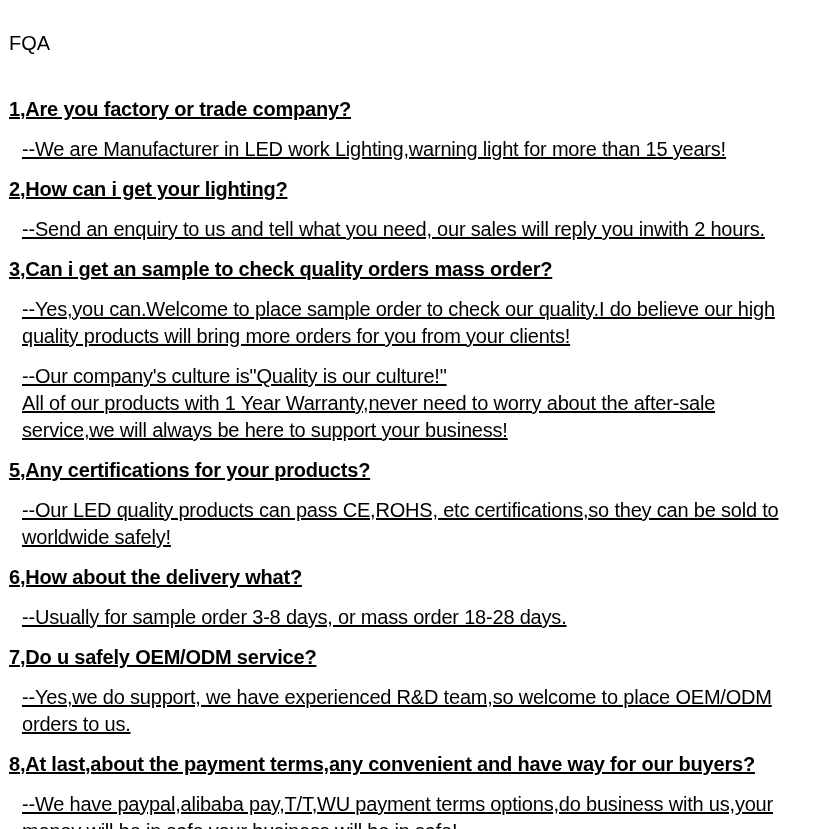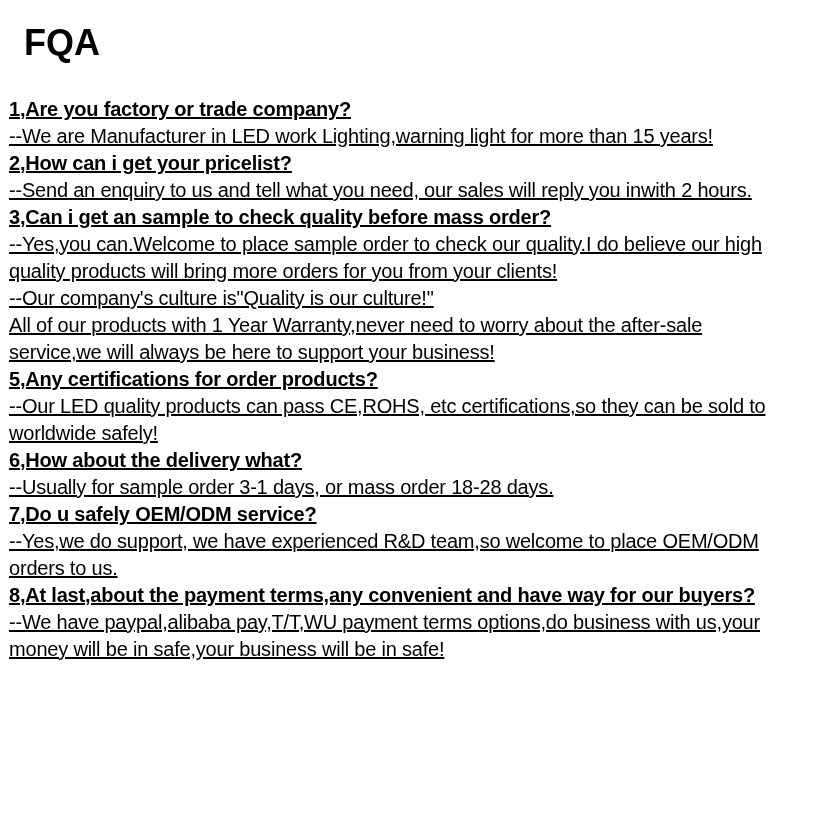--- a/index.html
+++ b/index.html
@@ -7,86 +7,86 @@
   body {
     width: 829px;
     height: 829px;
     background: #ffffff;
     overflow: hidden;
     color: #000000;
     font-family: "Liberation Sans", "DejaVu Sans", sans-serif;
   }
   .doc { width: 829px; height: 829px; }
   .page-title {
-    font-size: 36px;
-    font-weight: 700;
+    font-size: 20px;
+    font-weight: 400;
     line-height: 32px;
-    margin: 27px 0 0 24px;
+    margin: 27px 0 0 9px;
     white-space: pre;
   }
   .faq-list {
     margin-top: 37px;
     padding-left: 9px;
     padding-right: 2px;
     font-size: 20px;
     line-height: 27px;
     letter-spacing: -0.2px;
     text-decoration: underline;
   }
   .faq-item { margin: 0; padding: 0; }
   .faq-q {
     margin: 0;
     font-weight: 700;
     white-space: pre;
   }
   .faq-a {
-    margin: 0;
+    margin: 13px;
     font-weight: 400;
     white-space: pre;
   }
 </style>
 </head>
 <body>
 
 <div class="doc">
   <h1 class="page-title">FQA</h1>
 
   <div class="faq-list">
 
     <section class="faq-item">
       <p class="faq-q">1,Are you factory or trade company?</p>
       <p class="faq-a">--We are Manufacturer in LED work Lighting,warning light for more than 15 years!</p>
     </section>
 
     <section class="faq-item">
-      <p class="faq-q">2,How can i get your pricelist?</p>
+      <p class="faq-q">2,How can i get your lighting?</p>
       <p class="faq-a">--Send an enquiry to us and tell what you need, our sales will reply you inwith 2 hours.</p>
     </section>
 
     <section class="faq-item">
-      <p class="faq-q">3,Can i get an sample to check quality before mass order?</p>
+      <p class="faq-q">3,Can i get an sample to check quality orders mass order?</p>
       <p class="faq-a">--Yes,you can.Welcome to place sample order to check our quality.I do believe our high
 quality products will bring more orders for you from your clients!</p>
     </section>
 
     <section class="faq-item">
       <p class="faq-a">--Our company's culture is"Quality is our culture!"
 All of our products with 1 Year Warranty,never need to worry about the after-sale
 service,we will always be here to support your business!</p>
     </section>
 
     <section class="faq-item">
-      <p class="faq-q">5,Any certifications for order products?</p>
+      <p class="faq-q">5,Any certifications for your products?</p>
       <p class="faq-a">--Our LED quality products can pass CE,ROHS, etc certifications,so they can be sold to
 worldwide safely!</p>
     </section>
 
     <section class="faq-item">
       <p class="faq-q">6,How about the delivery what?</p>
-      <p class="faq-a">--Usually for sample order 3-1 days, or mass order 18-28 days.</p>
+      <p class="faq-a">--Usually for sample order 3-8 days, or mass order 18-28 days.</p>
     </section>
 
     <section class="faq-item">
       <p class="faq-q">7,Do u safely OEM/ODM service?</p>
       <p class="faq-a">--Yes,we do support, we have experienced R&amp;D team,so welcome to place OEM/ODM
 orders to us.</p>
     </section>
 
     <section class="faq-item">
       <p class="faq-q">8,At last,about the payment terms,any convenient and have way for our buyers?</p>

